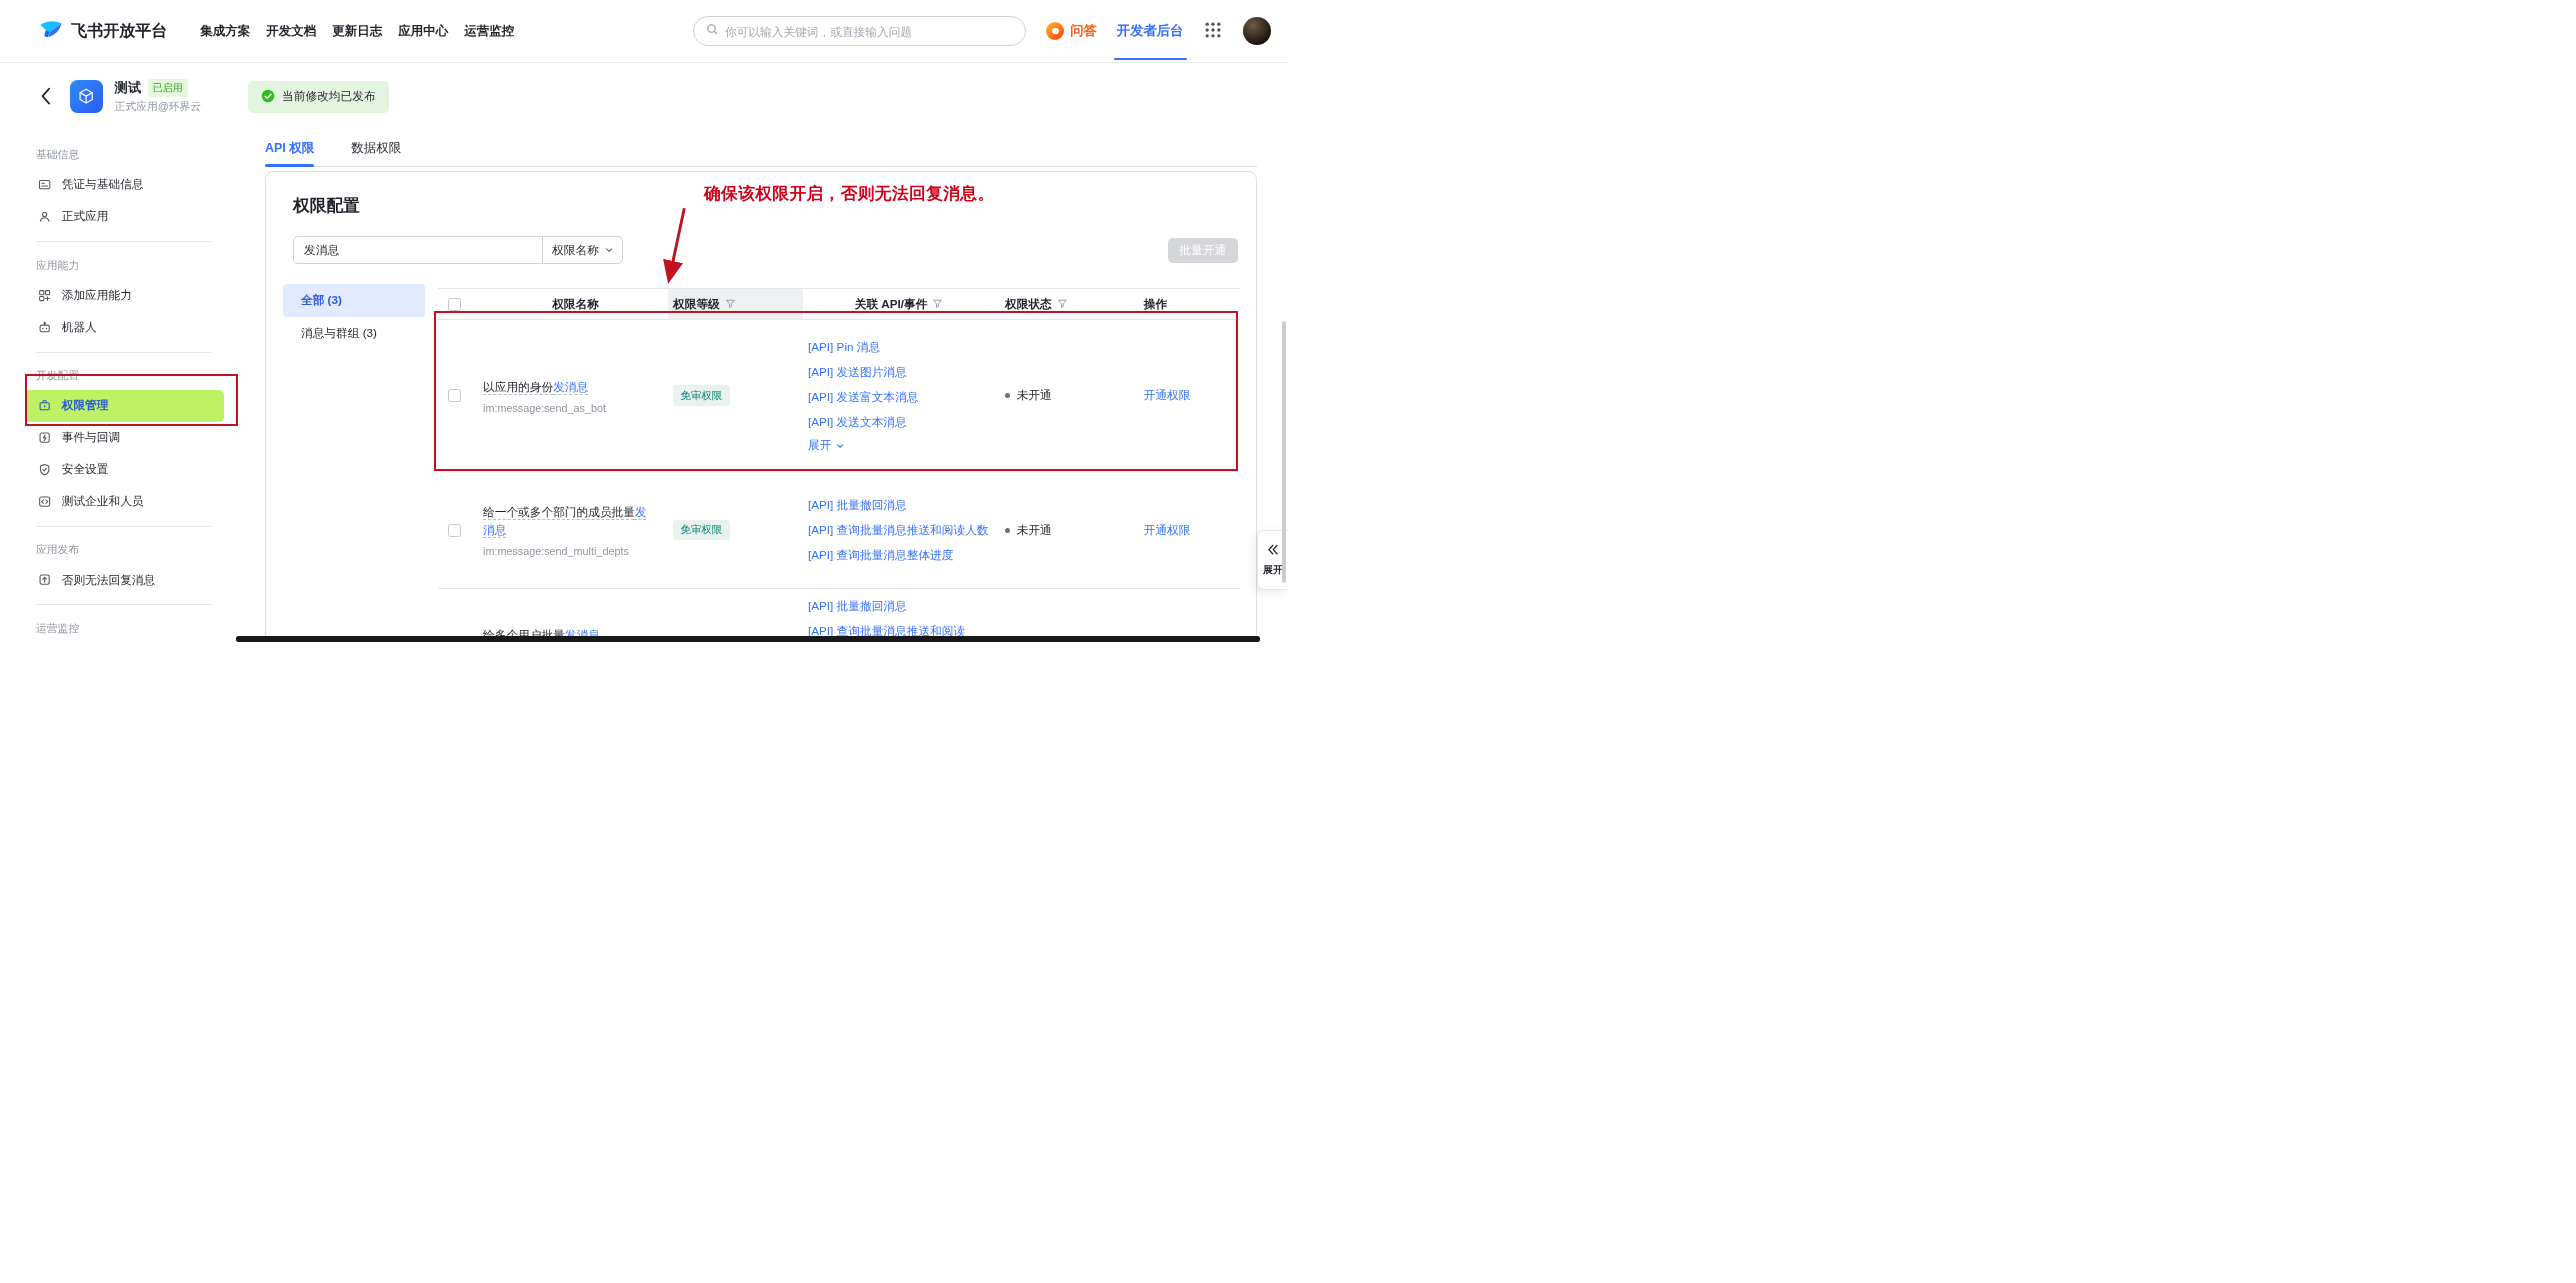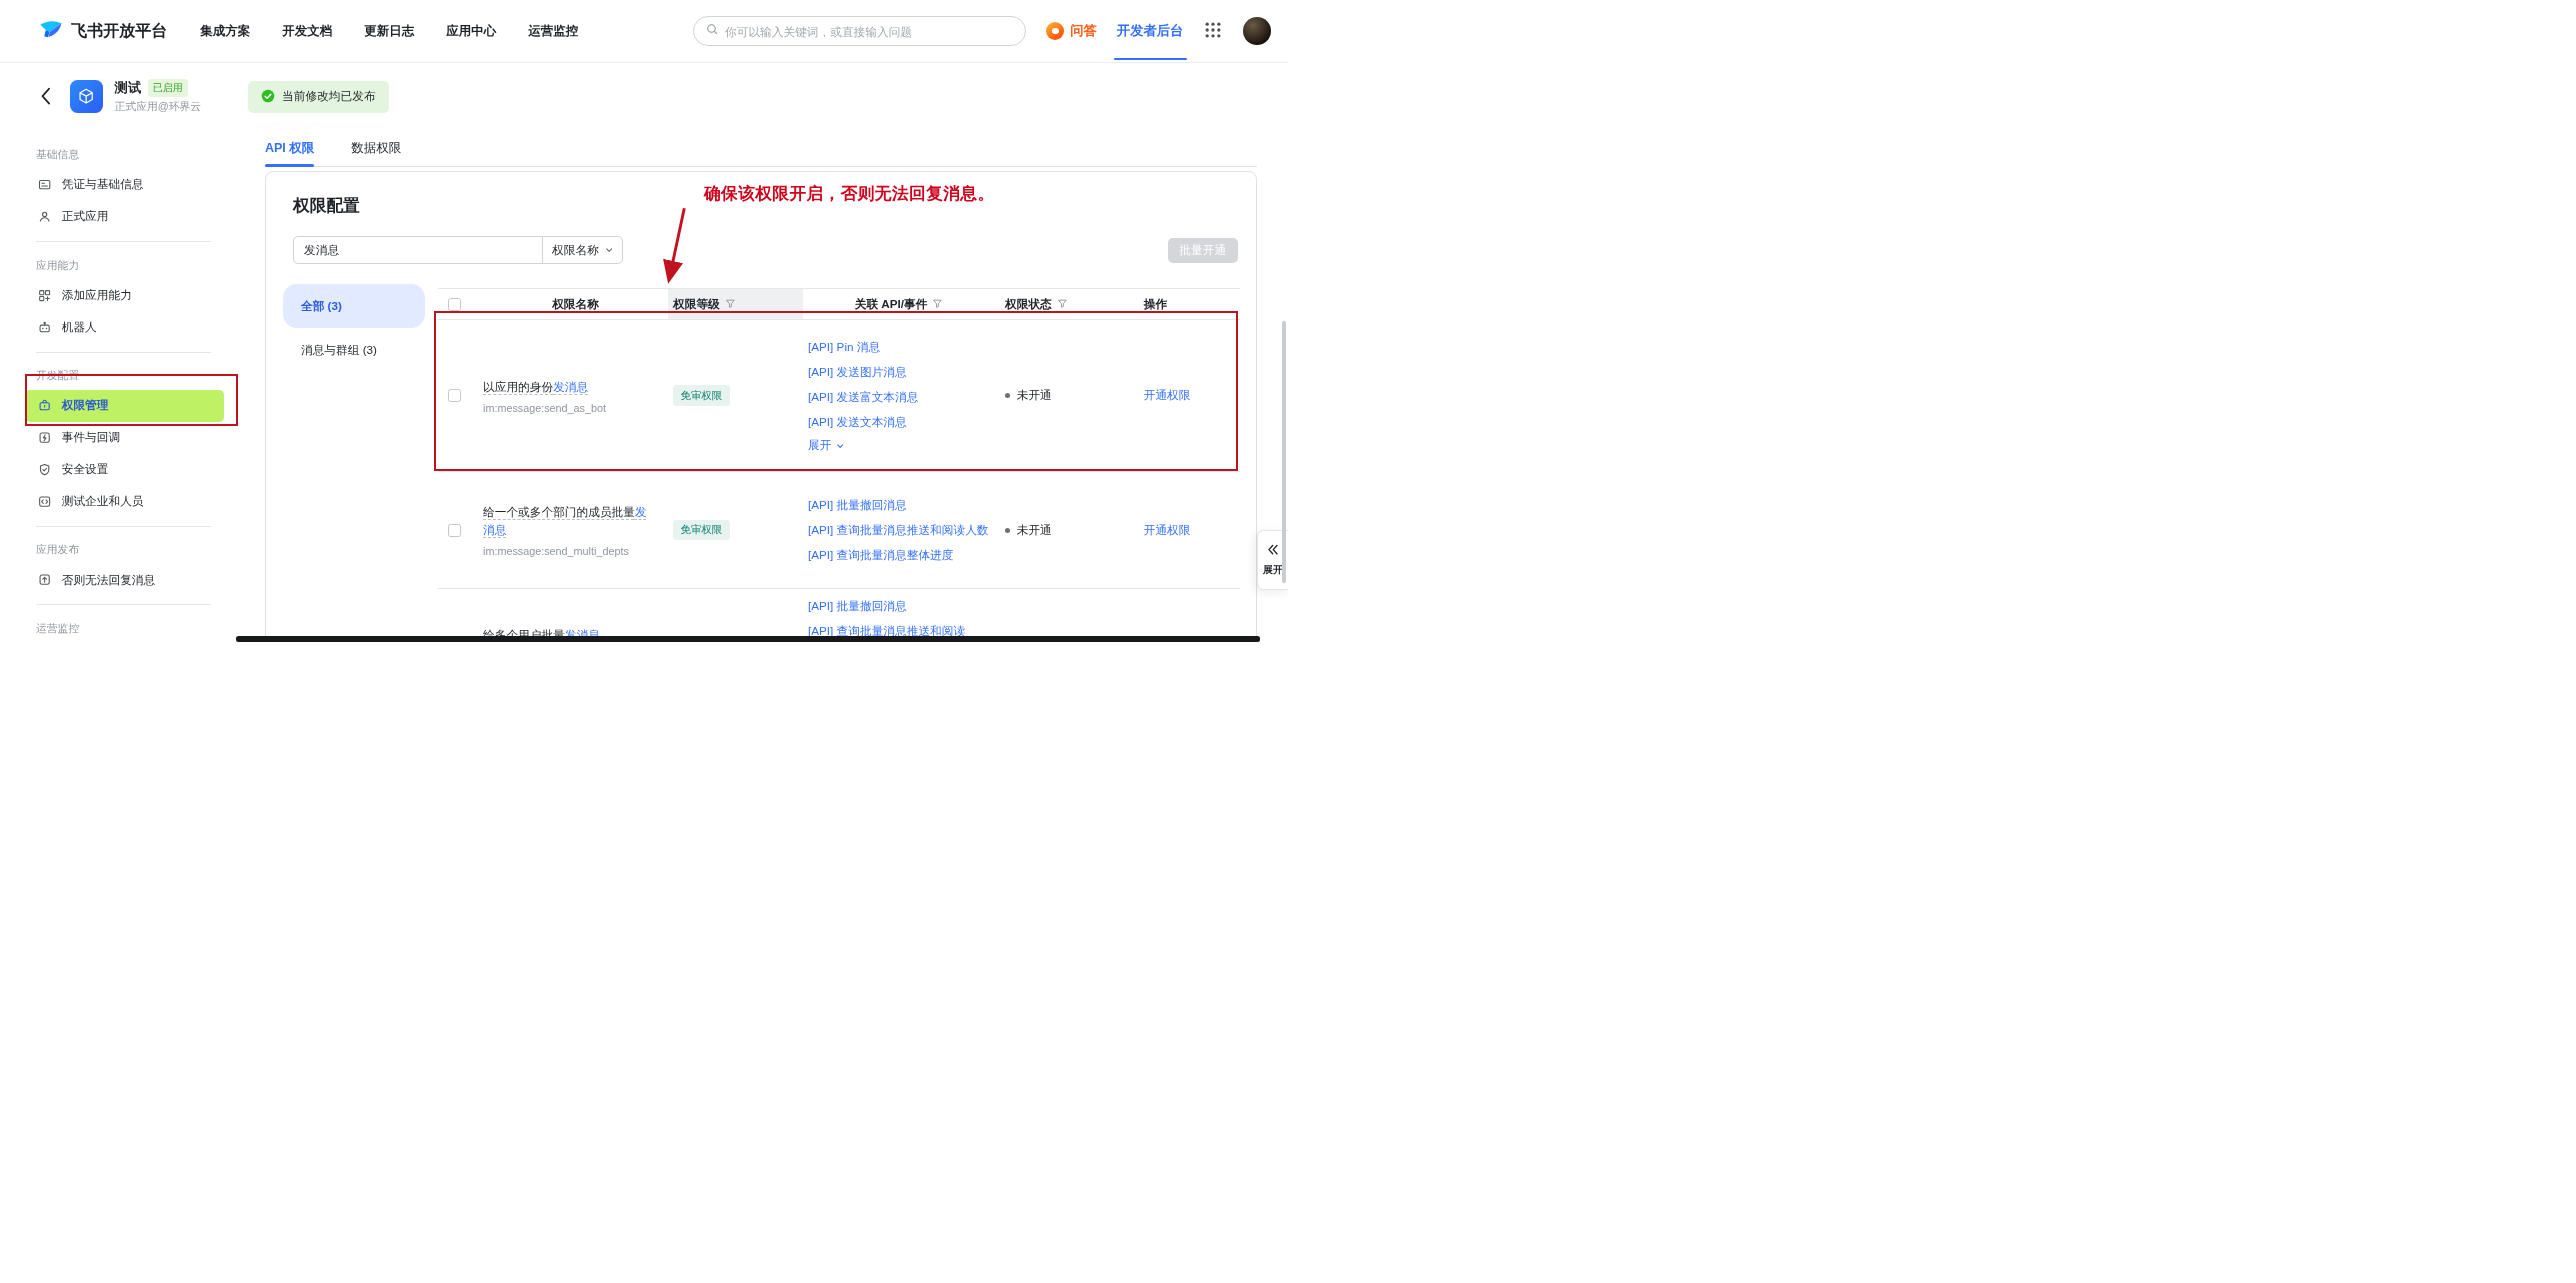--- a/index.html
+++ b/index.html
@@ -3,21 +3,21 @@
 <meta charset="utf-8">
 <style>
   * { box-sizing: border-box; margin: 0; padding: 0; }
   html,body { background:#fff; }
   body { font-family:"Liberation Sans","DejaVu Sans",sans-serif; color:#1f2329; }
   .page { position:relative; width:1288px; height:642px; background:#fff; overflow:hidden; }
 
   
   .topnav { height:63px; display:flex; align-items:center; padding:0 16.7px 0 38px; border-bottom:0.8px solid #ebedf0; background:#fff; }
   .brand { display:flex; align-items:center; gap:8.3px; font-size:16px; font-weight:bold; white-space:nowrap; }
-  .nav-links { display:flex; gap:32px; margin-left:33px; font-size:12.5px; font-weight:600; }
+  .nav-links { display:flex; gap:16px; margin-left:33px; font-size:12.5px; font-weight:600; }
   .nav-link { cursor:pointer; white-space:nowrap; }
   .topnav-right { margin-left:auto; display:flex; align-items:center; gap:20px; }
   .search-box { width:333px; height:30px; border:0.8px solid #d0d3d6; border-radius:15px; display:flex; align-items:center; gap:6.7px; padding:0 11.7px; }
   .search-box input { border:none; outline:none; flex:1; font-size:11.7px; font-family:inherit; color:#1f2329; background:transparent; }
   .search-box input::placeholder { color:#a2a8b0; }
   .qa { display:flex; align-items:center; gap:5.8px; color:#ff611c; font-size:13.3px; font-weight:bold; cursor:pointer; white-space:nowrap; }
   .qa-badge { width:18.3px; height:18.3px; border-radius:50%; background:linear-gradient(140deg,#ffb92e 5%,#ff5c12 70%); position:relative; }
   .qa-badge::after { content:""; position:absolute; width:6.7px; height:6.7px; border-radius:50%; background:#fff; left:5.8px; top:5.8px; }
   .console-link { color:#3370ff; font-size:13.3px; font-weight:bold; position:relative; cursor:pointer; white-space:nowrap; }
   .console-link::after { content:""; position:absolute; left:-3.3px; right:-3.3px; bottom:-20px; height:2.5px; border-radius:1.7px; background:#3370ff; }
@@ -52,21 +52,21 @@
 
   .card { margin-top:4.2px; height:633px; border:0.8px solid #dee0e3; border-radius:8.3px; background:#fff; position:relative; }
   .card-title { position:absolute; left:27px; top:21.6px; font-size:16.7px; font-weight:bold; }
 
   .search-group { position:absolute; left:27px; top:64px; width:330px; height:28px; border:0.8px solid #cfd3d8; border-radius:5px; display:flex; background:#fff; }
   .sg-input { flex:1; border:none; outline:none; padding:0 10px; font-size:11.7px; font-family:inherit; color:#1f2329; background:transparent; border-radius:5px 0 0 5px; }
   .sg-select { width:80px; border-left:0.8px solid #cfd3d8; display:flex; align-items:center; justify-content:center; gap:5.8px; font-size:11.7px; cursor:pointer; }
   .bulk-btn { position:absolute; right:18.3px; top:66px; width:70px; height:25px; background:#d4d6d9; color:#fff; font-size:11.7px; border:none; border-radius:5px; cursor:default; font-family:inherit; }
 
   .subnav { position:absolute; left:16.7px; top:112px; width:142px; }
-  .subnav-item { height:44px; display:flex; align-items:center; padding-left:18.3px; font-size:11.7px; border-radius:14px; cursor:pointer; }
+  .subnav-item { height:33px; display:flex; align-items:center; padding-left:18.3px; font-size:11.7px; border-radius:4px; cursor:pointer; }
   .subnav-item.active { background:#e1eaff; color:#2d5cdf; font-weight:600; }
 
   .table { position:absolute; left:172px; top:116px; width:802px; }
   .thead { display:flex; height:32px; border-top:0.8px solid #e5e6eb; border-bottom:0.8px solid #e5e6eb; align-items:center; font-size:11.7px; font-weight:600; }
   .trow { display:flex; border-bottom:0.8px solid #e5e6eb; }
   .cell { display:flex; }
   .c-check { width:40px; padding-left:10px; align-items:center; }
   .c-name  { width:190px; padding-left:5px; flex-direction:column; justify-content:center; }
   .c-level { width:135px; padding-left:5px; align-items:center; }
   .c-apis  { width:187px; padding-left:5px; flex-direction:column; justify-content:center; gap:7.5px; }

